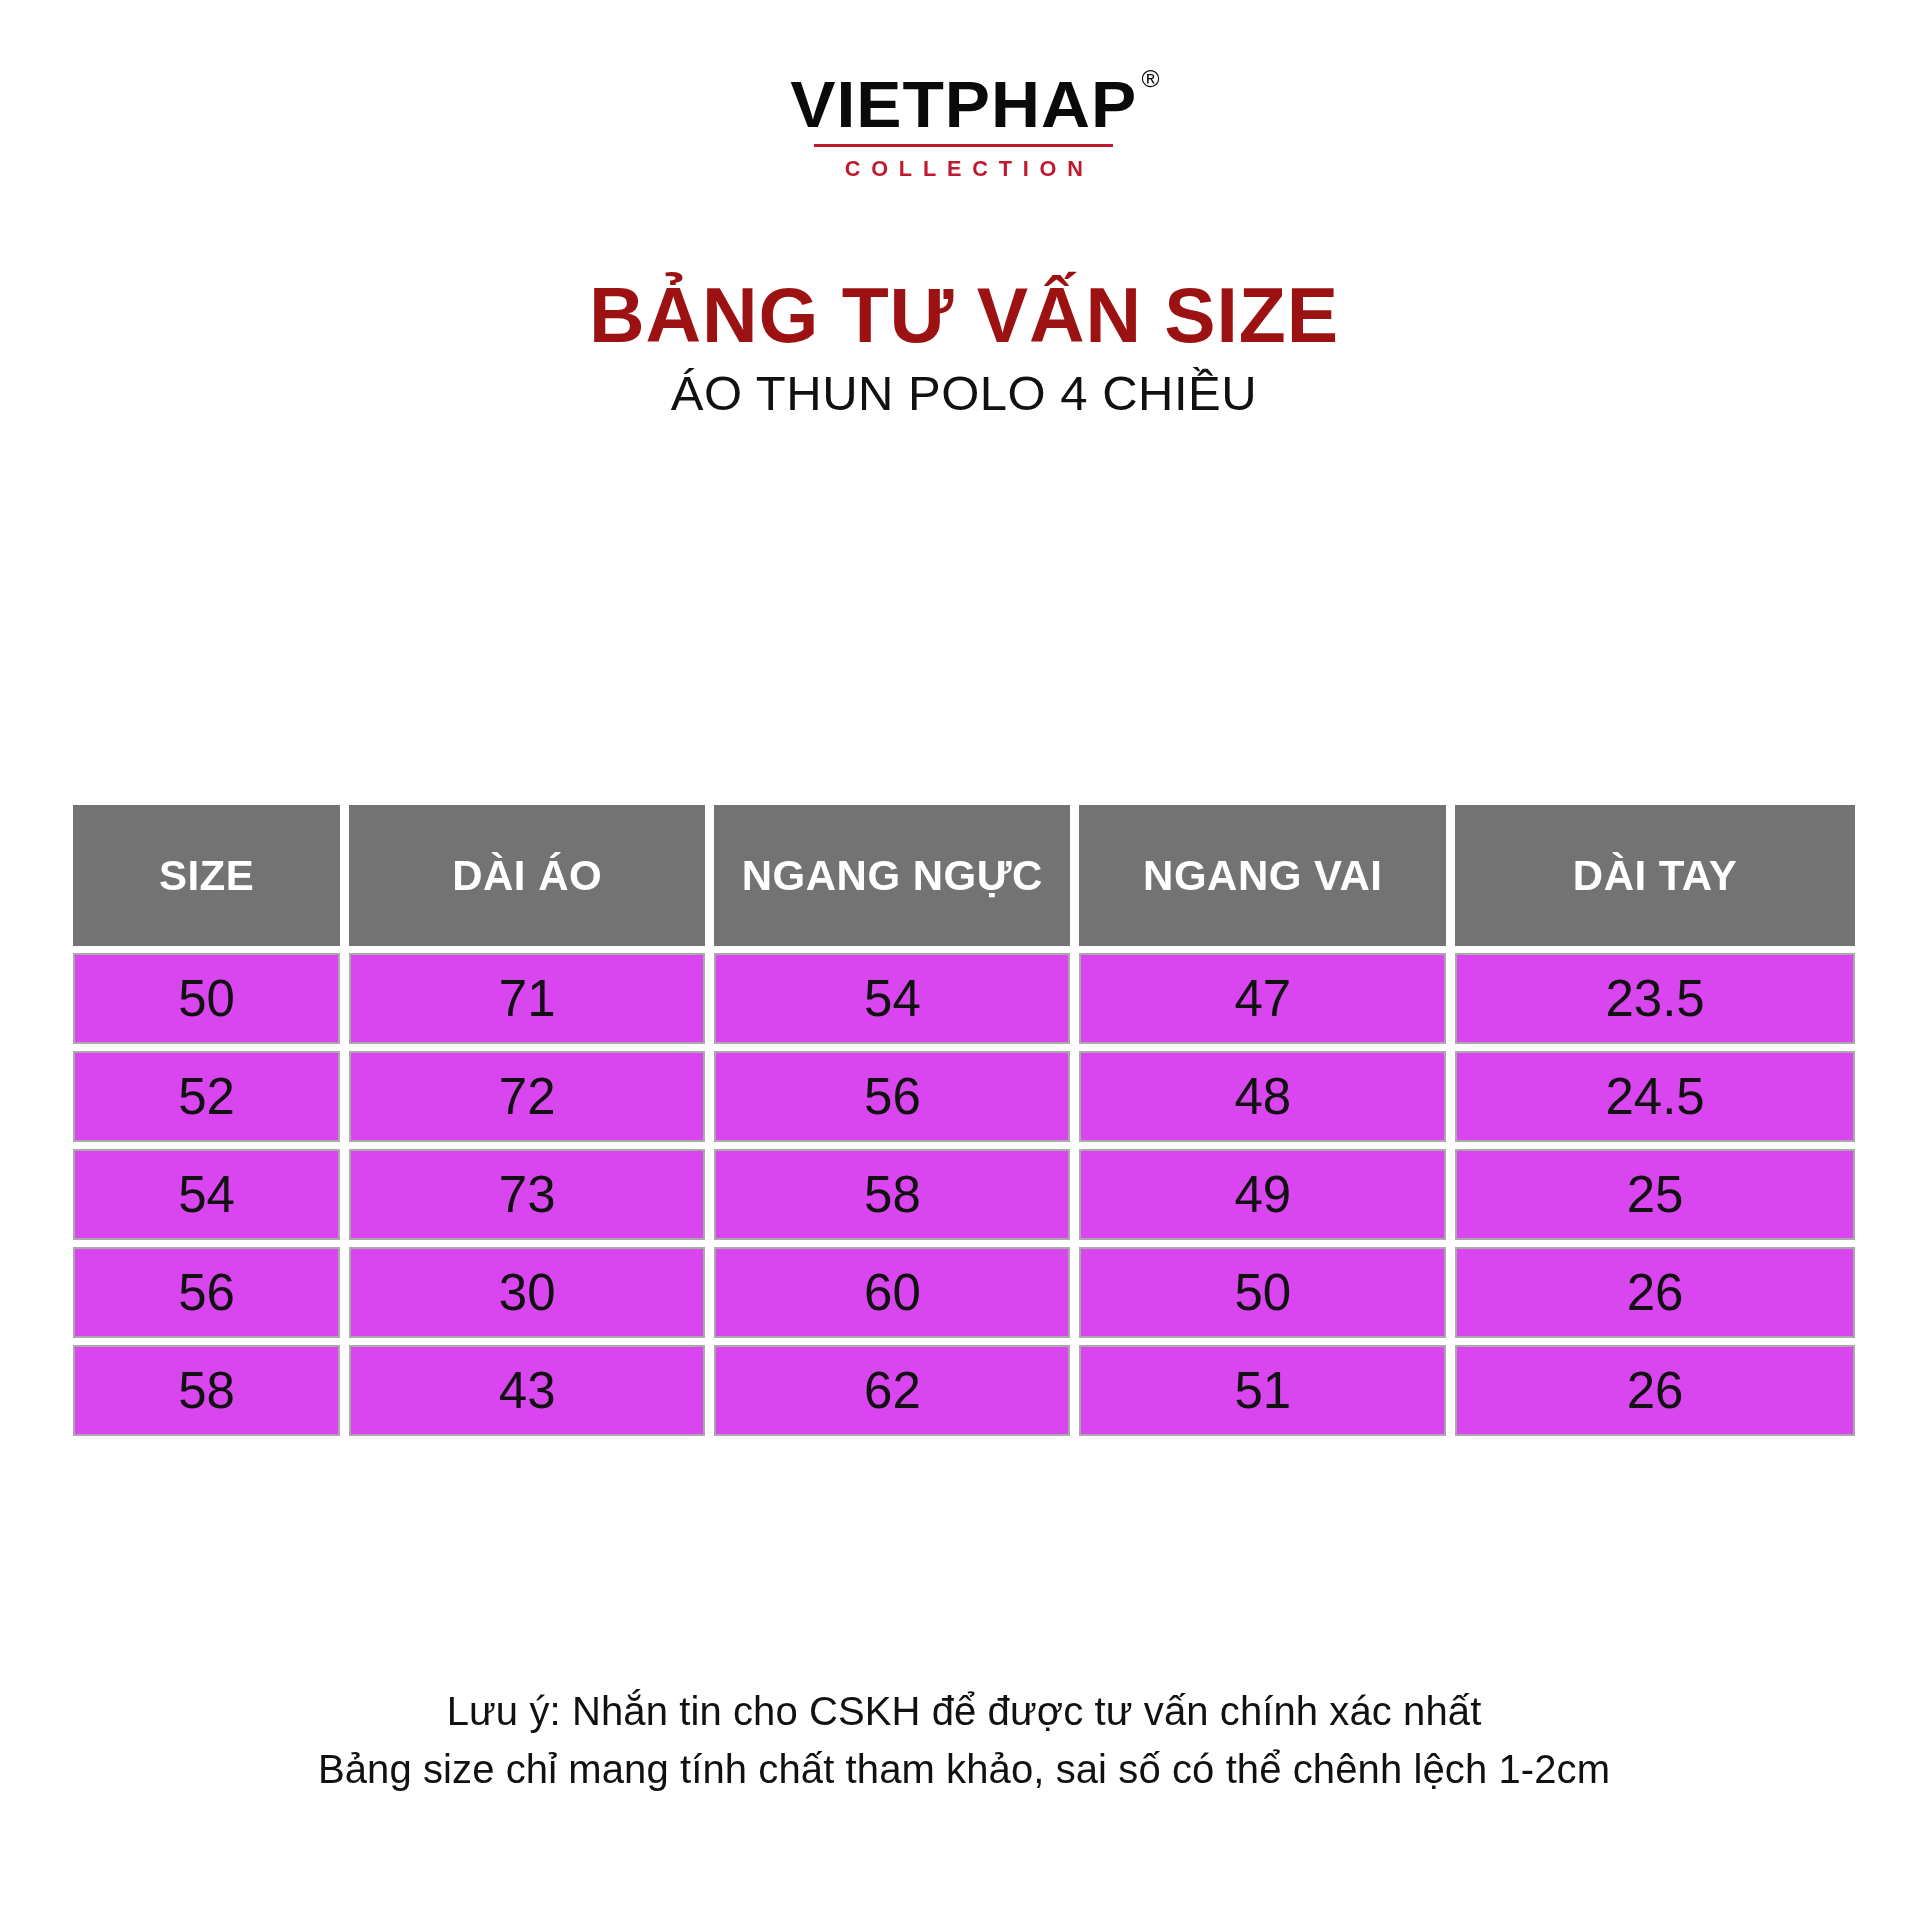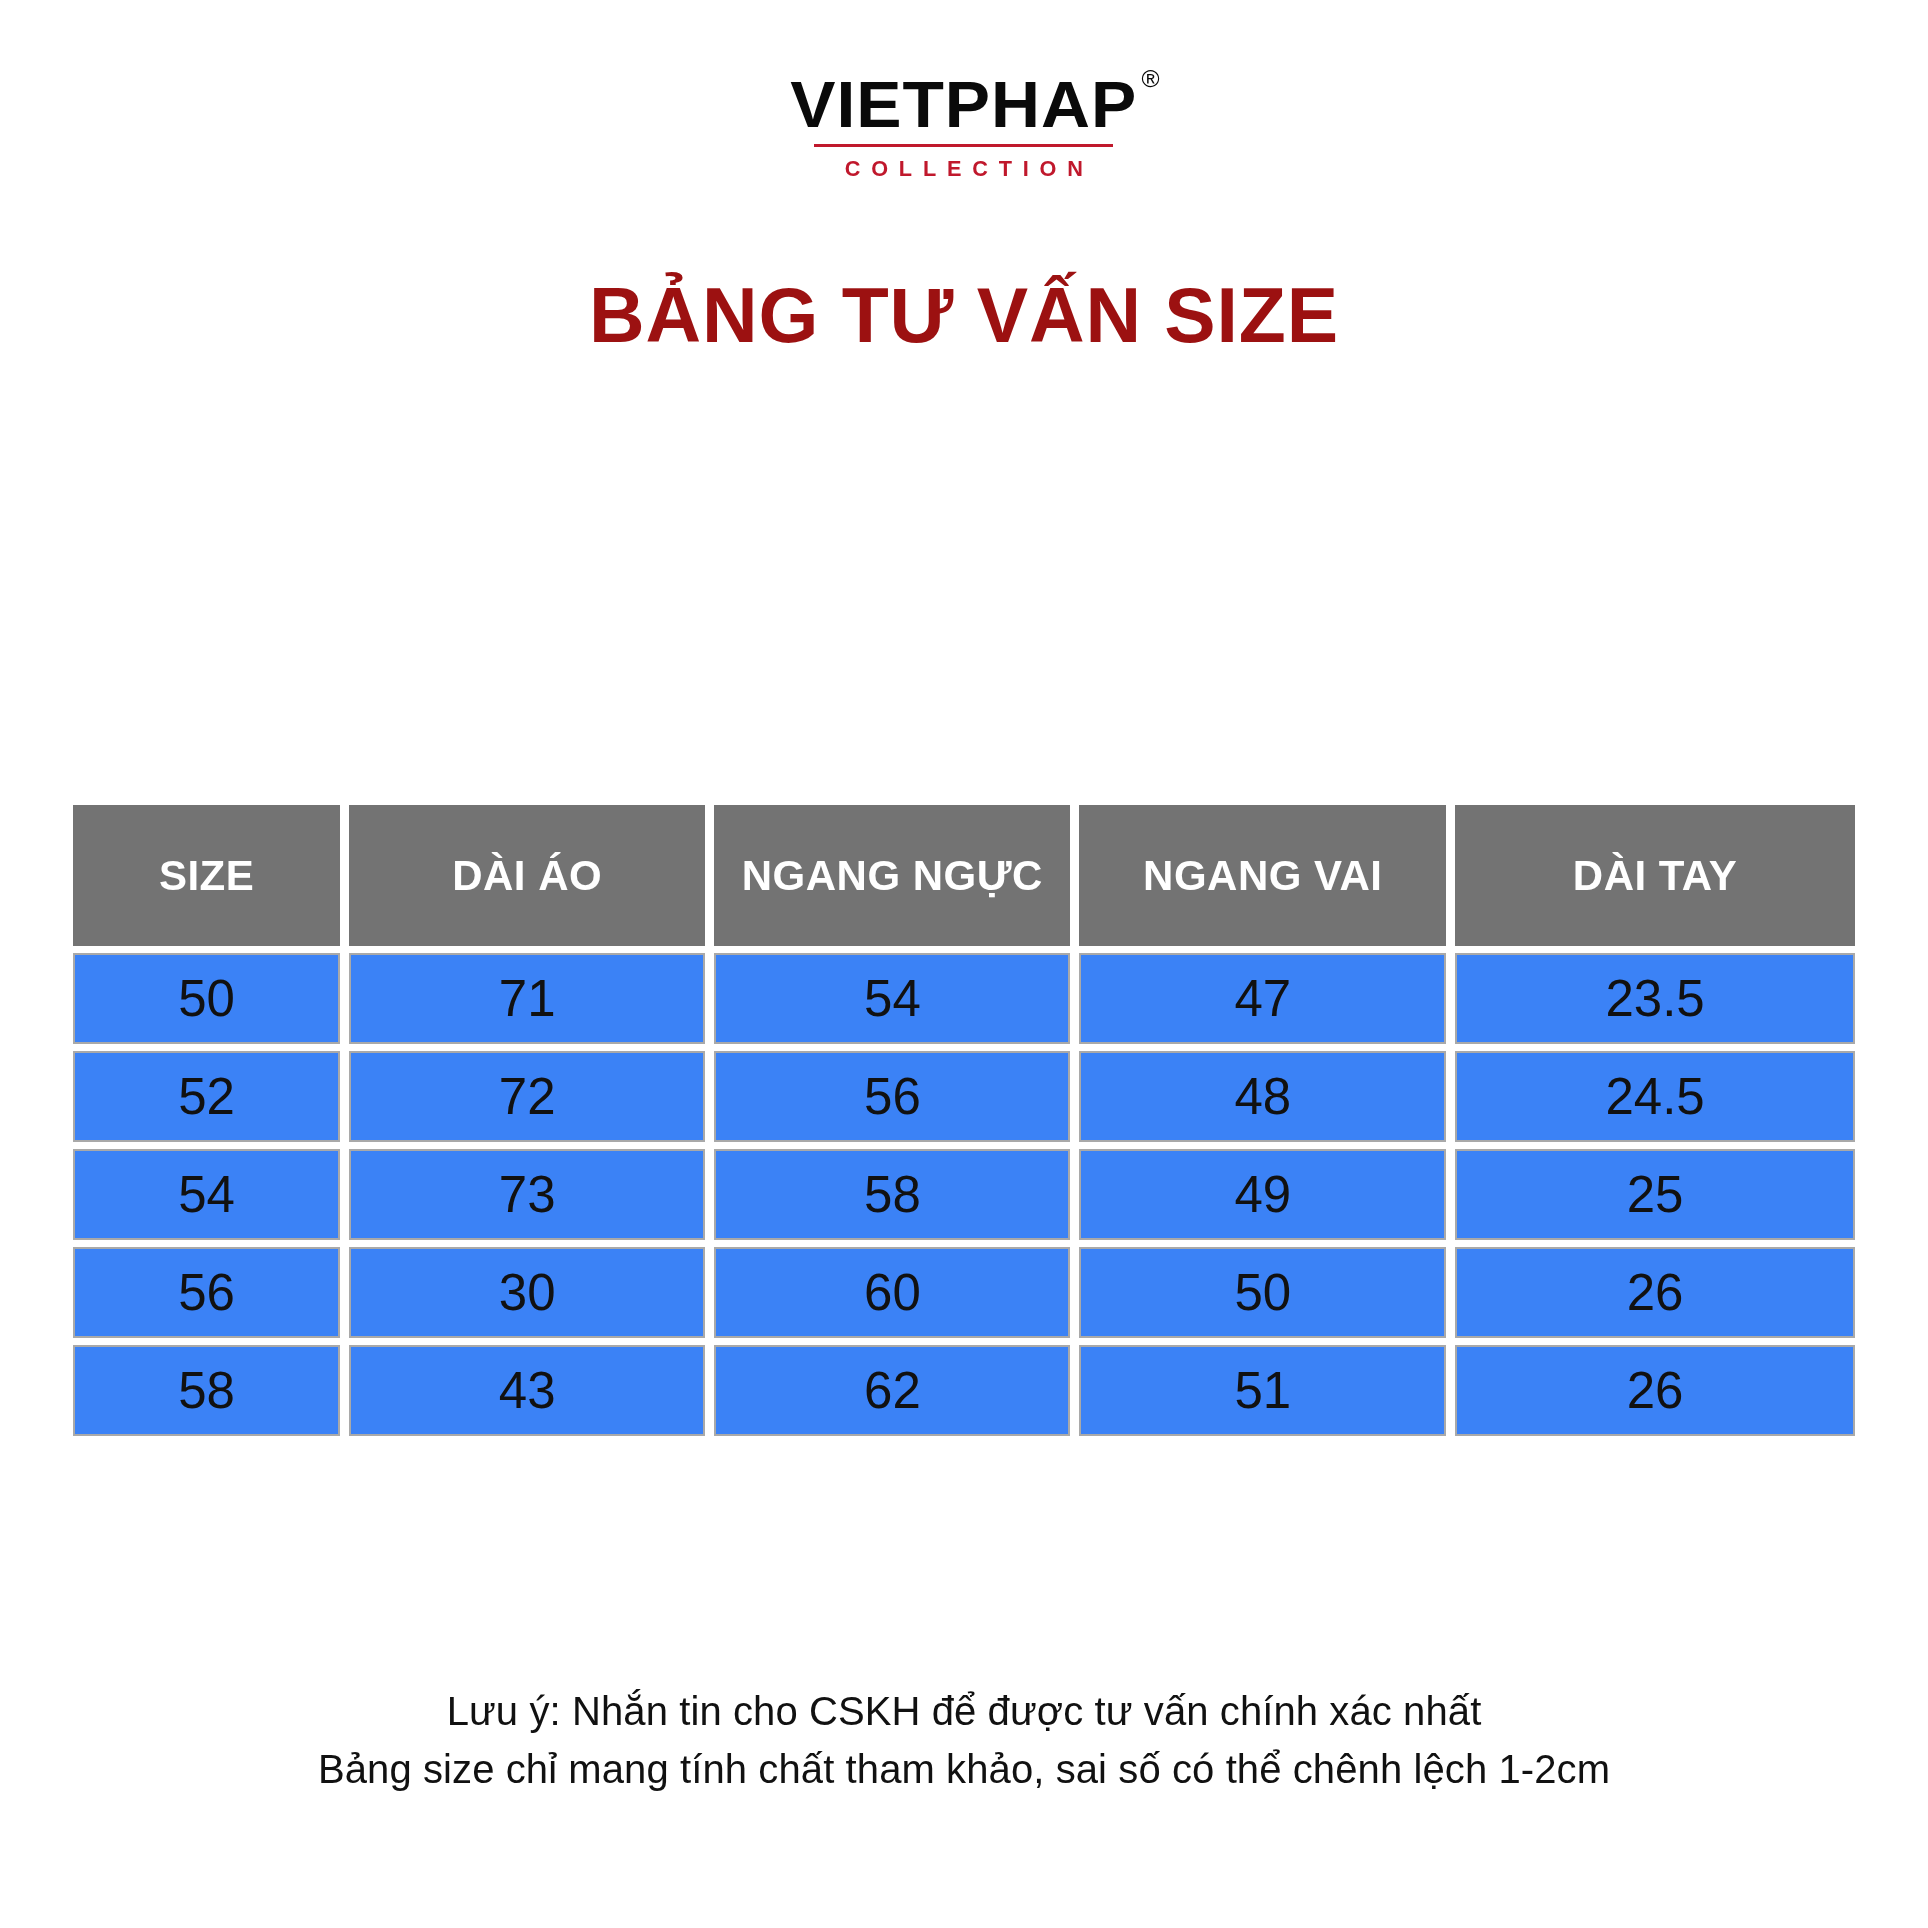--- a/index.html
+++ b/index.html
@@ -120,21 +120,21 @@
     font-size: 42px;
     letter-spacing: 0.5px;
     height: 141px;
     vertical-align: middle;
     text-align: center;
     line-height: 1.12;
     border: 0;
     padding: 0 5.6px;
   }
   .size-table td {
-    background: #3b82f6;
+    background: #d946ef;
     border: 2.8px solid #a9a9a9;
     color: #111111;
     font-family: "Liberation Sans", sans-serif;
     font-weight: 400;
     font-size: 51px;
     height: 87px;
     text-align: center;
     vertical-align: middle;
     padding: 0;
   }
@@ -169,20 +169,21 @@
   <div class="logo-block">
     <div class="logo-row">
       <span class="logo-wordmark">VIETPHAP</span>
       <span class="logo-reg">®</span>
       <div class="logo-rule"></div>
       <div class="logo-sub">COLLECTION</div>
     </div>
   </div>
 
   <div class="main-title">BẢNG TƯ VẤN SIZE</div>
+  <div class="sub-title">ÁO THUN POLO 4 CHIỀU</div>
 
   <div class="table-wrap">
     <table class="size-table">
       <colgroup>
         <col class="c-size">
           <col class="c-dai">
           <col class="c-ngucd">
           <col class="c-vai">
           <col class="c-tay">
       </colgroup>

